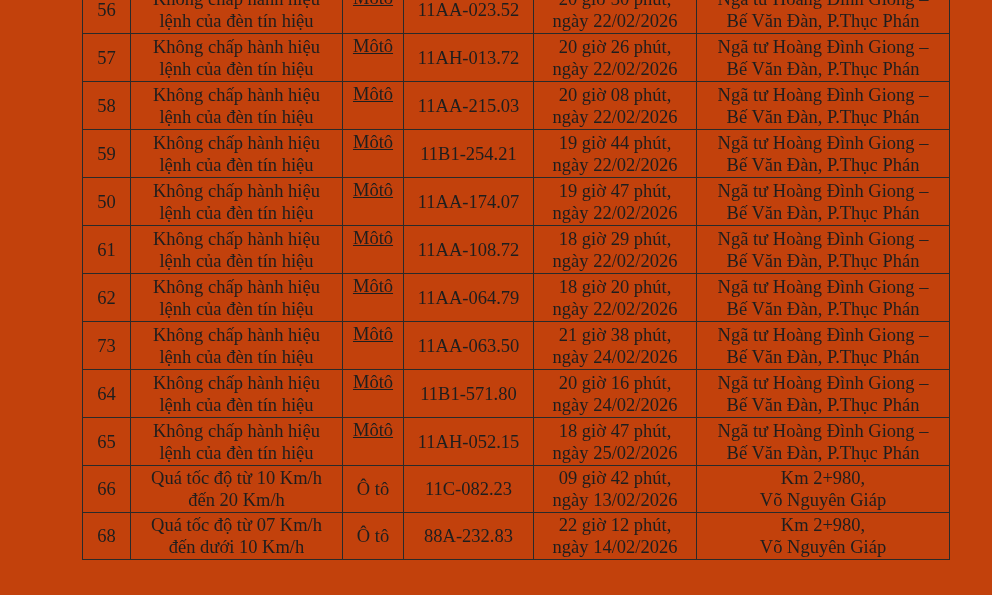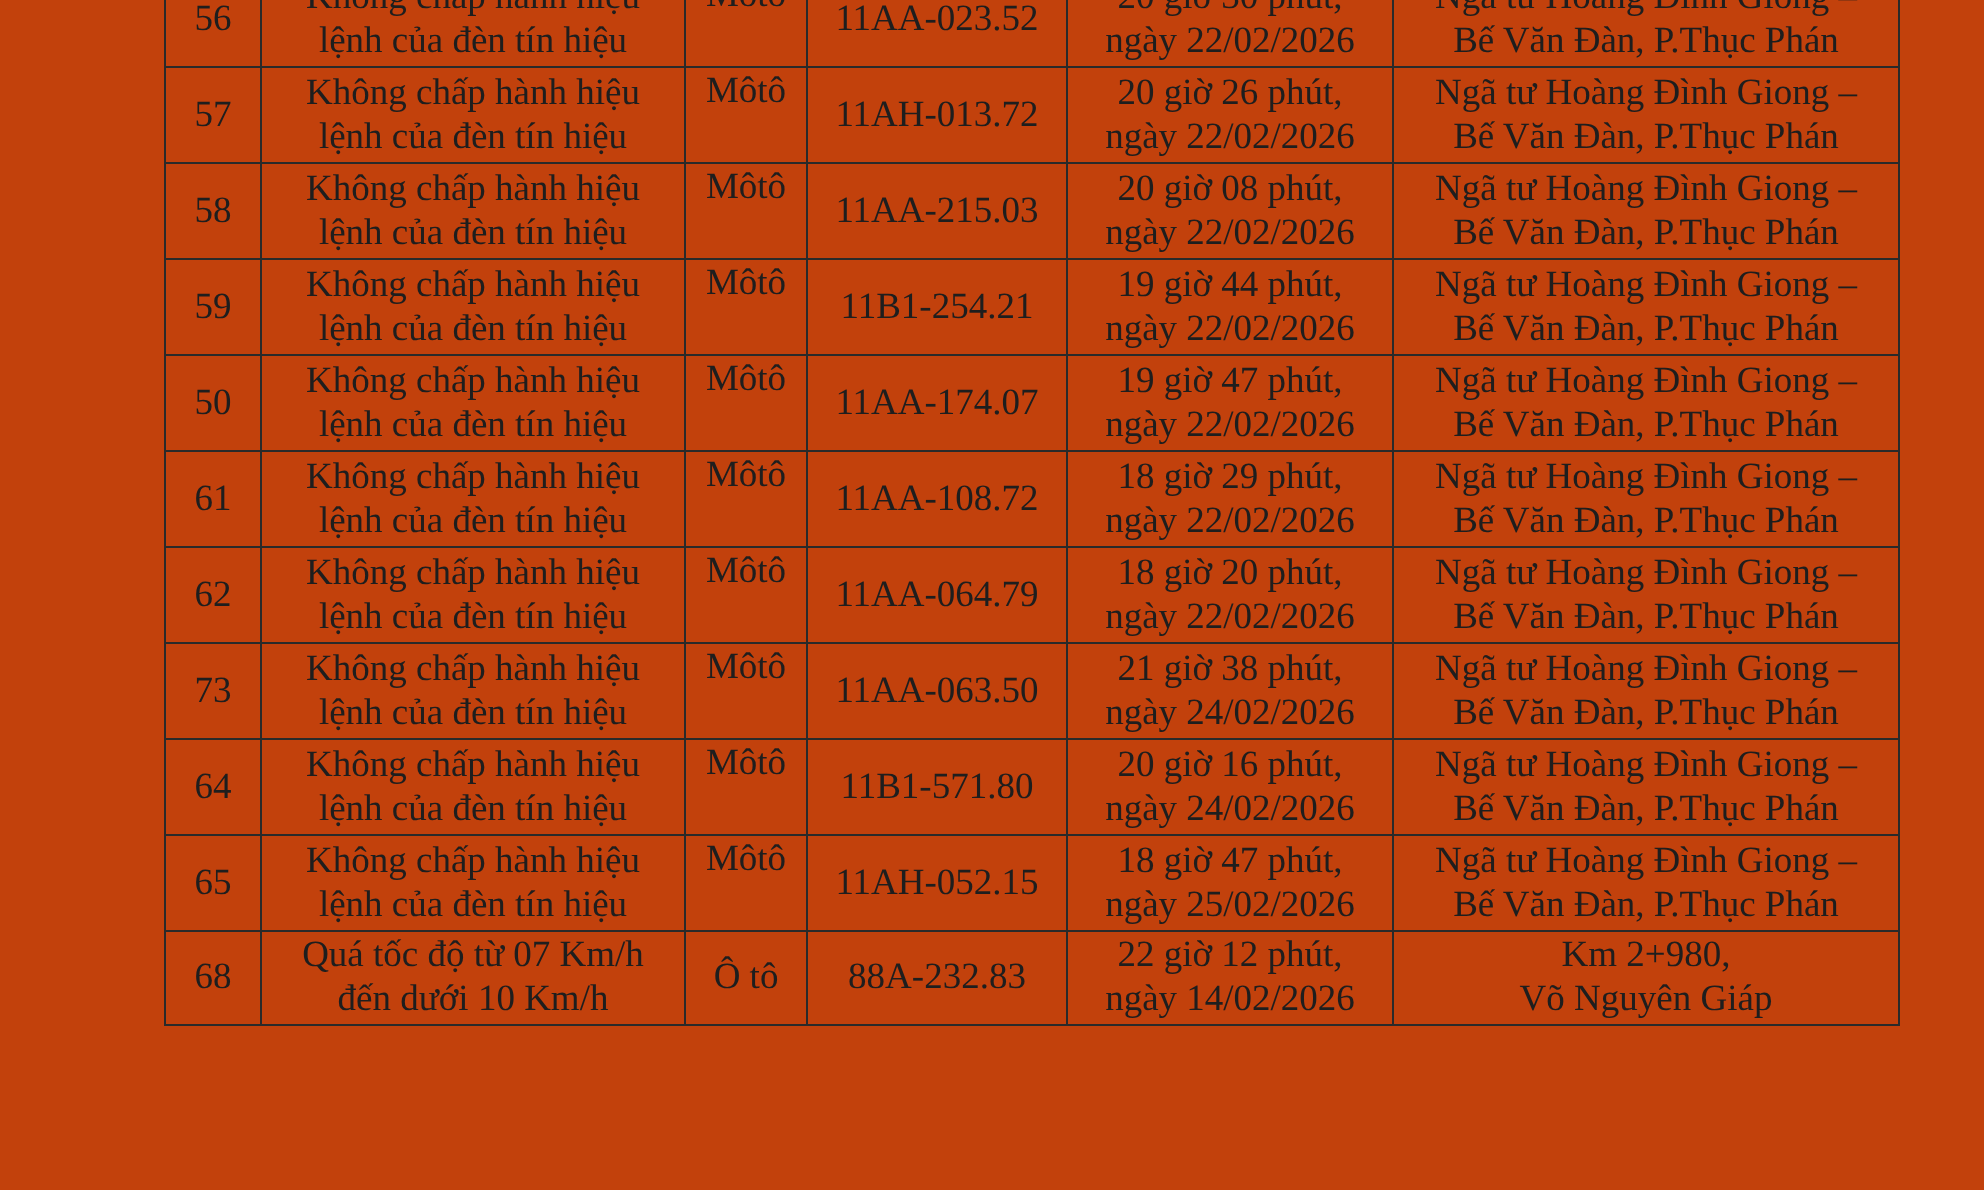--- a/index.html
+++ b/index.html
@@ -45,20 +45,21 @@
     }
     col.c-stt { width: 48px; }
     col.c-violation { width: 212px; }
     col.c-vehicle { width: 61px; }
     col.c-plate { width: 130px; }
     col.c-time { width: 163px; }
     col.c-location { width: 253px; }
     td.vehicle-top {
       vertical-align: top !important;
       padding-top: 1px !important;
+      text-decoration: underline;
     }
     td.vehicle-mid {
       vertical-align: middle;
     }
     .line { display: block; }
   </style>
 </head>
 <body>
 
 <div class="page">
@@ -246,20 +247,37 @@
         <td>
             <span class="line">18 giờ 47 phút,</span>
             <span class="line">ngày 25/02/2026</span>
           </td>
         <td>
             <span class="line">Ngã tư Hoàng Đình Giong –</span>
             <span class="line">Bế Văn Đàn, P.Thục Phán</span>
           </td>
       </tr>
 
+      <tr>
+        <td>66</td>
+        <td>
+            <span class="line">Quá tốc độ từ 10 Km/h</span>
+            <span class="line">đến 20 Km/h</span>
+          </td>
+        <td class="vehicle-mid">Ô tô</td>
+        <td>11C-082.23</td>
+        <td>
+            <span class="line">09 giờ 42 phút,</span>
+            <span class="line">ngày 13/02/2026</span>
+          </td>
+        <td>
+            <span class="line">Km 2+980,</span>
+            <span class="line">Võ Nguyên Giáp</span>
+          </td>
+      </tr>
 
 
       <tr>
         <td>68</td>
         <td>
             <span class="line">Quá tốc độ từ 07 Km/h</span>
             <span class="line">đến dưới 10 Km/h</span>
           </td>
         <td class="vehicle-mid">Ô tô</td>
         <td>88A-232.83</td>

